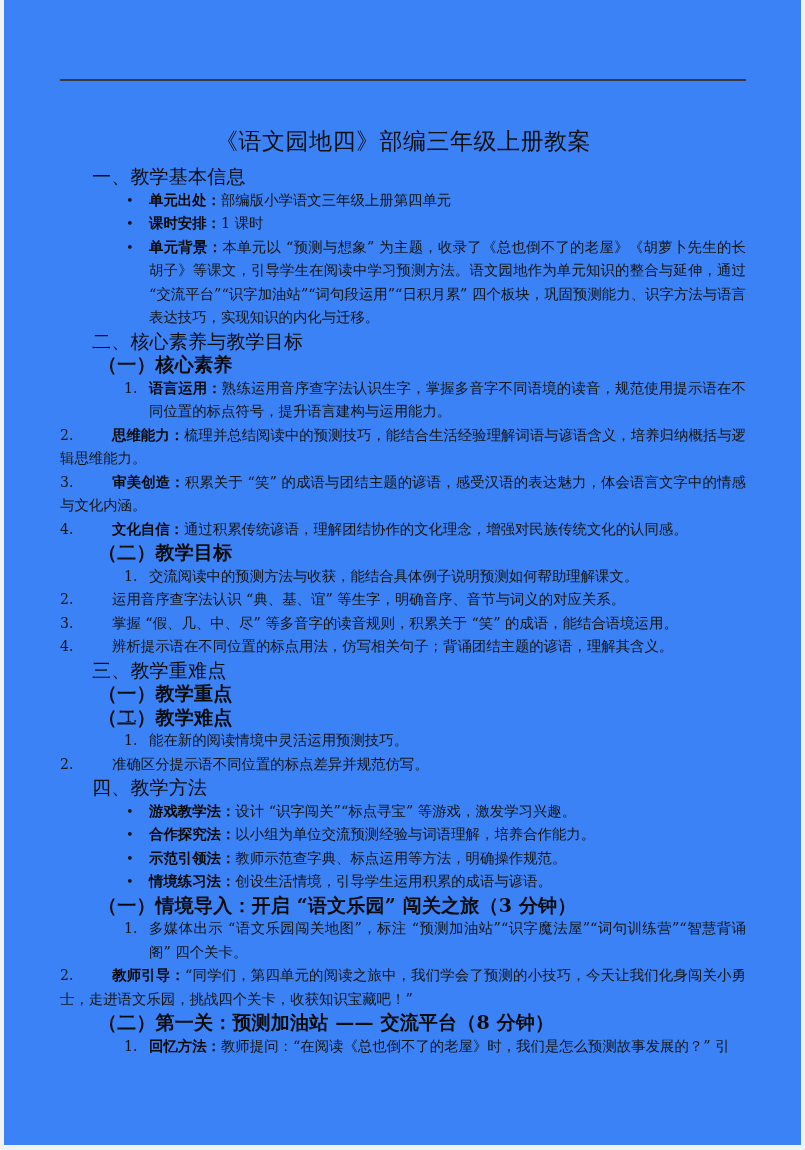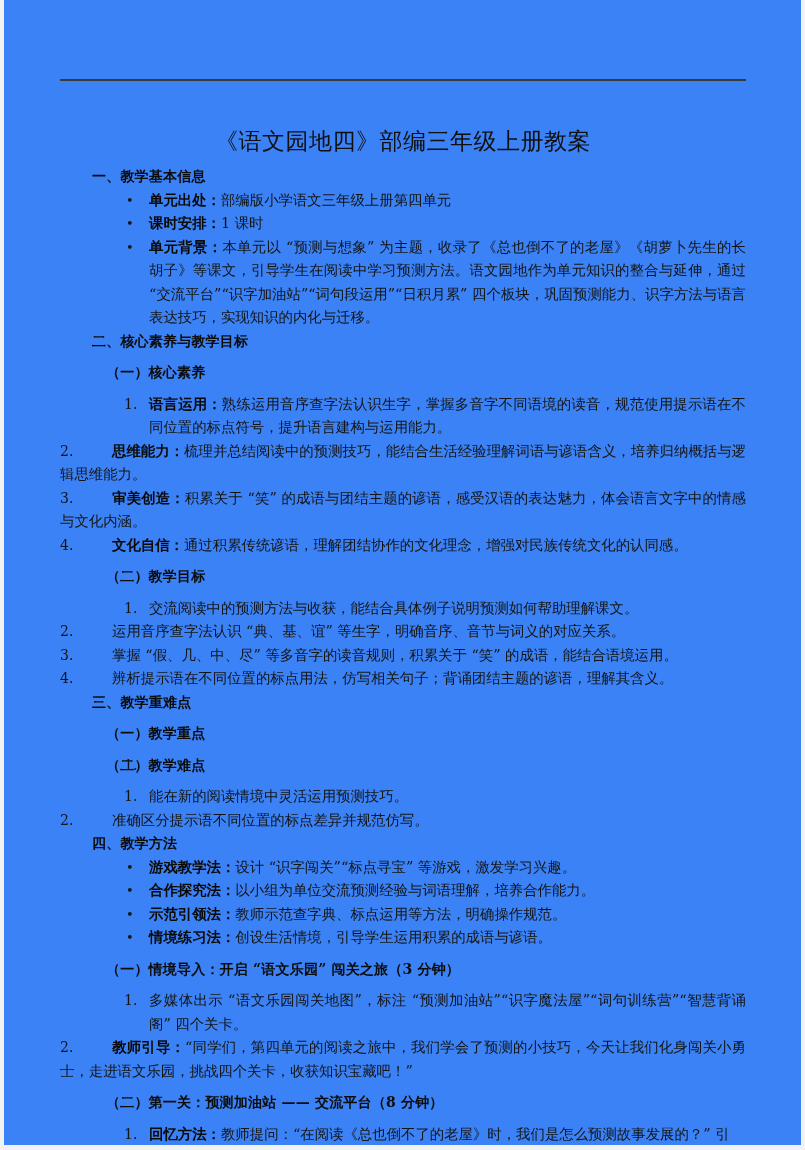--- a/index.html
+++ b/index.html
@@ -44,35 +44,35 @@
     font-size: 23px;
     line-height: 34px;
     text-align: center;
     letter-spacing: 0.5px;
     color: #101010;
     margin: 0 0 7px 0;
     white-space: nowrap;
   }
   
   .h1 {
-    font-size: 14px;
+    font-size: 19px;
+    line-height: 23.5px;
+    font-weight: normal;
+    color: #0c0c0c;
+    margin: 0;
+    padding-left: 32px;
+    letter-spacing: 0.2px;
+  }
+  
+  .h2 {
+    font-size: 19px;
     line-height: 23.5px;
     font-weight: bold;
     color: #0c0c0c;
     margin: 0;
-    padding-left: 32px;
-    letter-spacing: 0.2px;
-  }
-  
-  .h2 {
-    font-size: 14px;
-    line-height: 23.5px;
-    font-weight: bold;
-    color: #0c0c0c;
-    margin: 8px;
     padding-left: 38px;
     letter-spacing: 0.2px;
   }
   
   .bul {
     position: relative;
     font-size: 14.4px;
     line-height: 23.5px;
     color: #141414;
     margin: 0;

